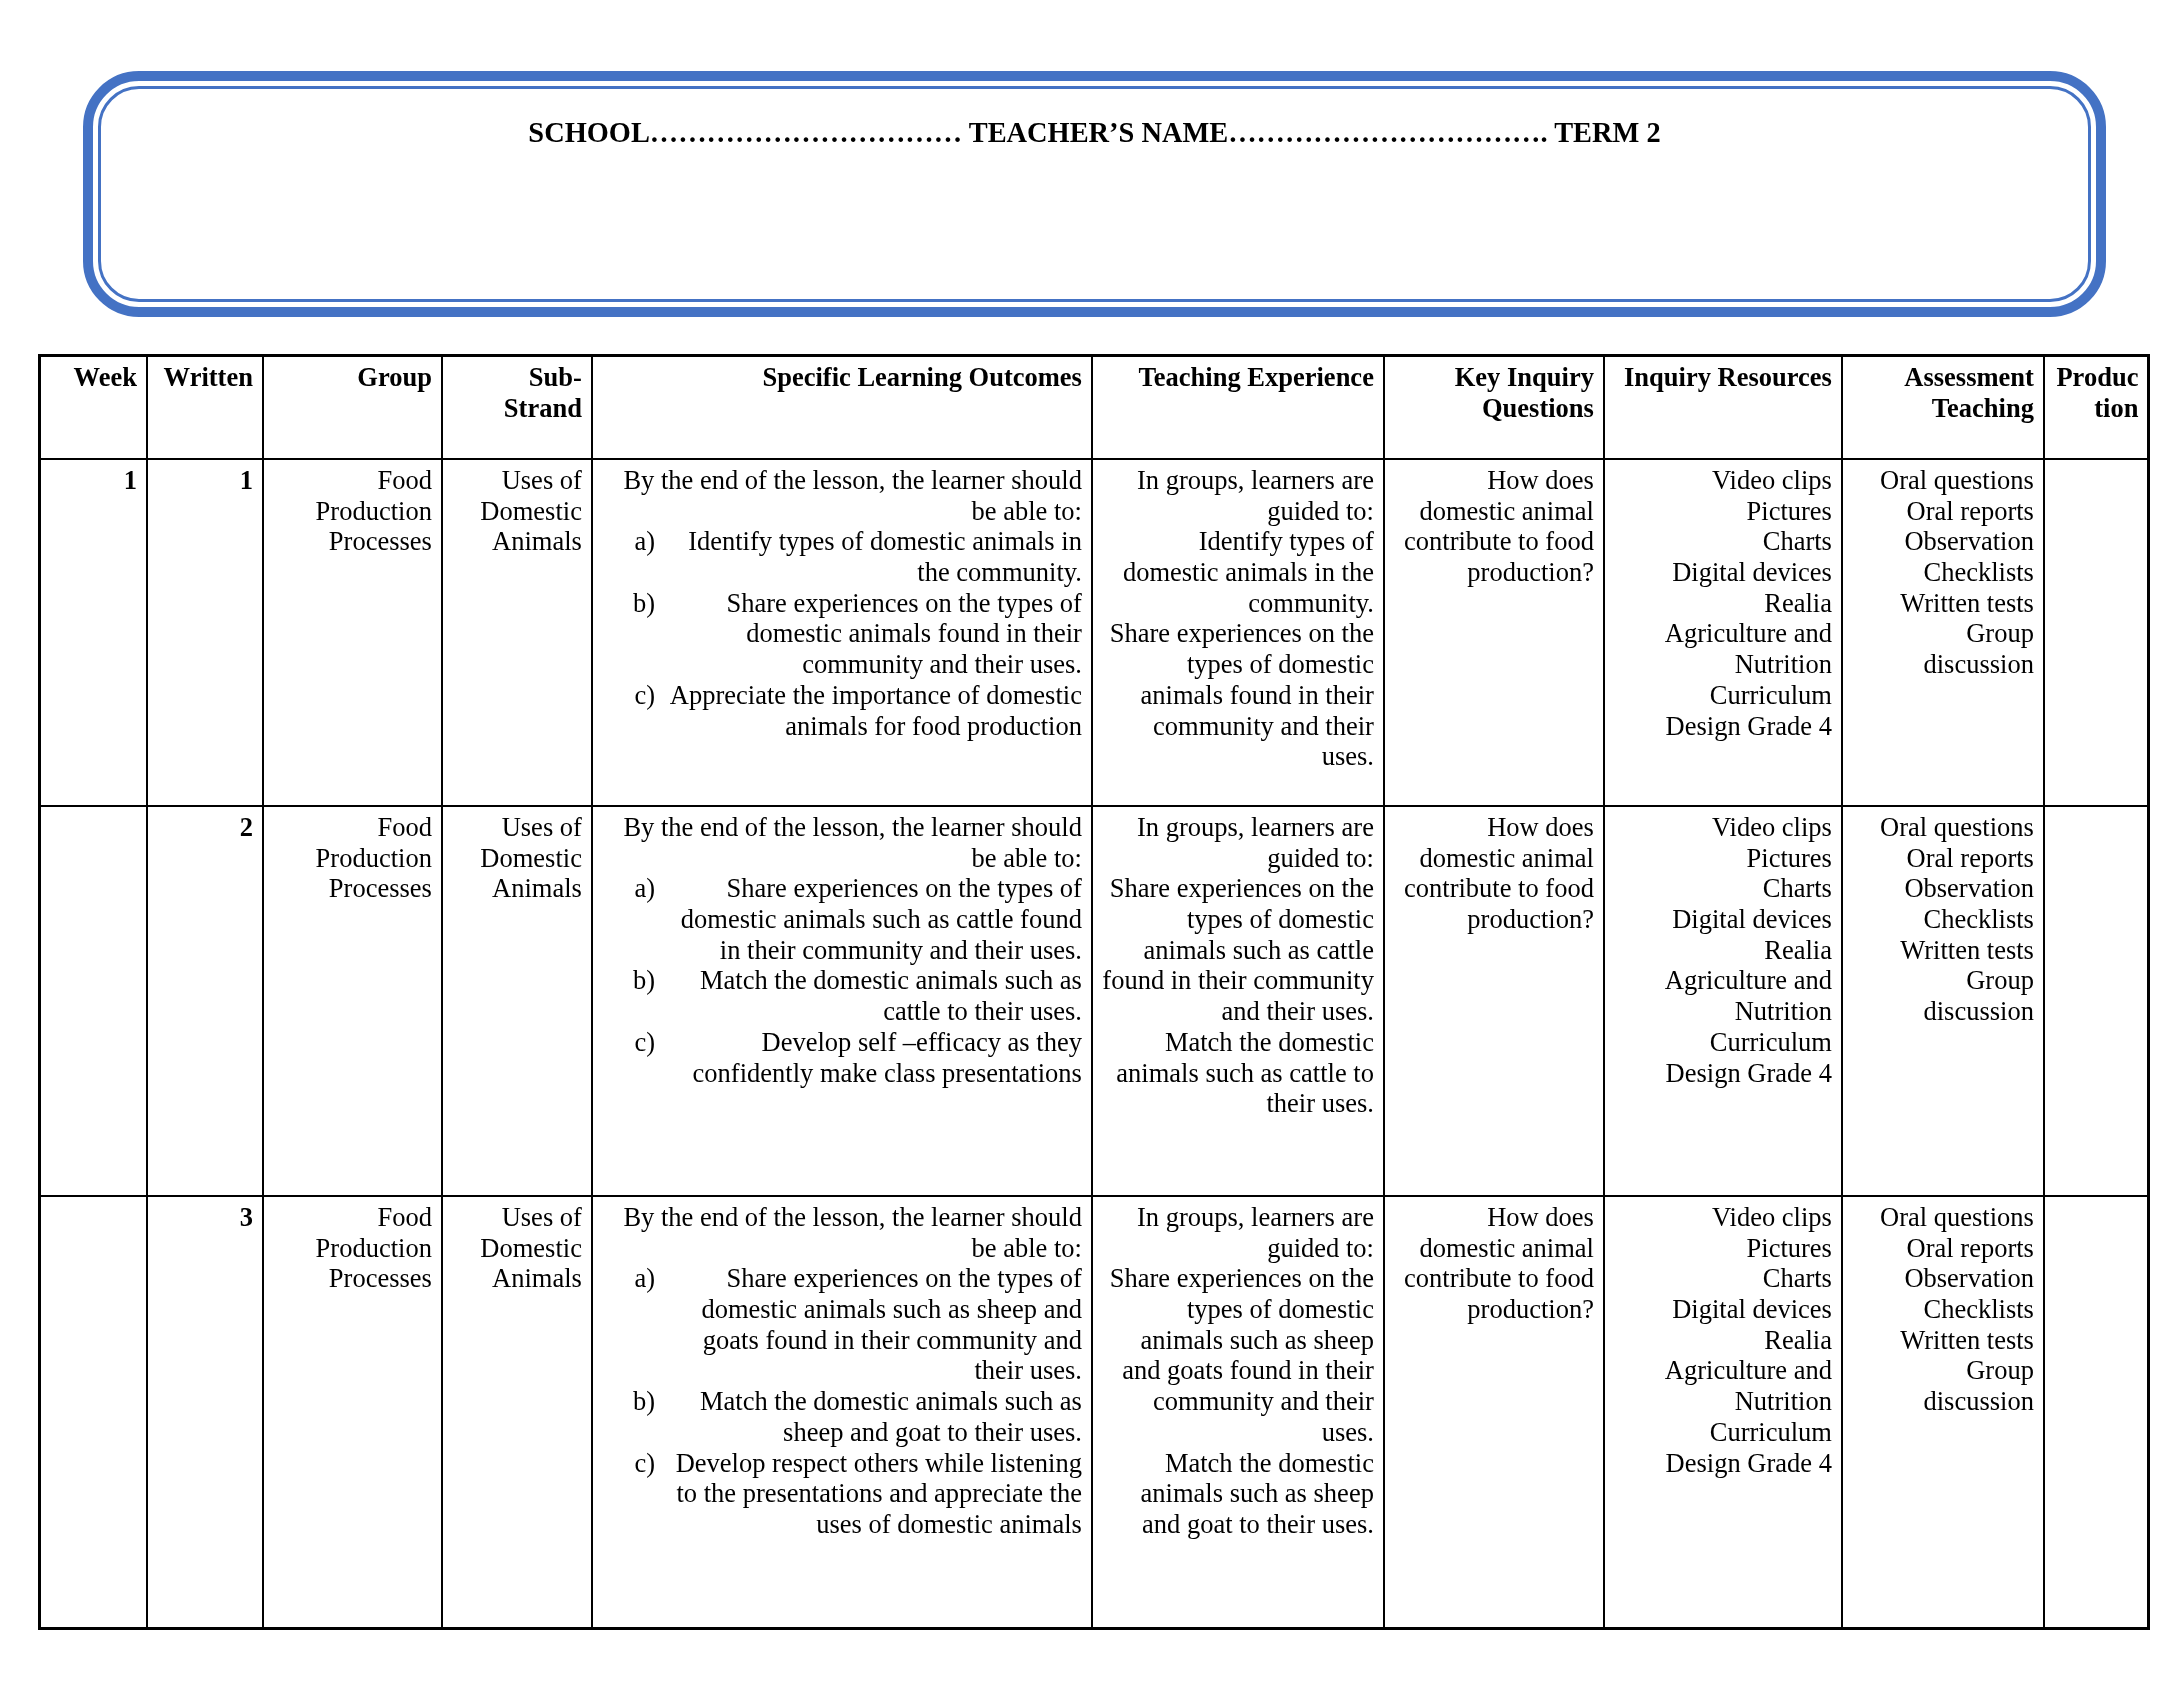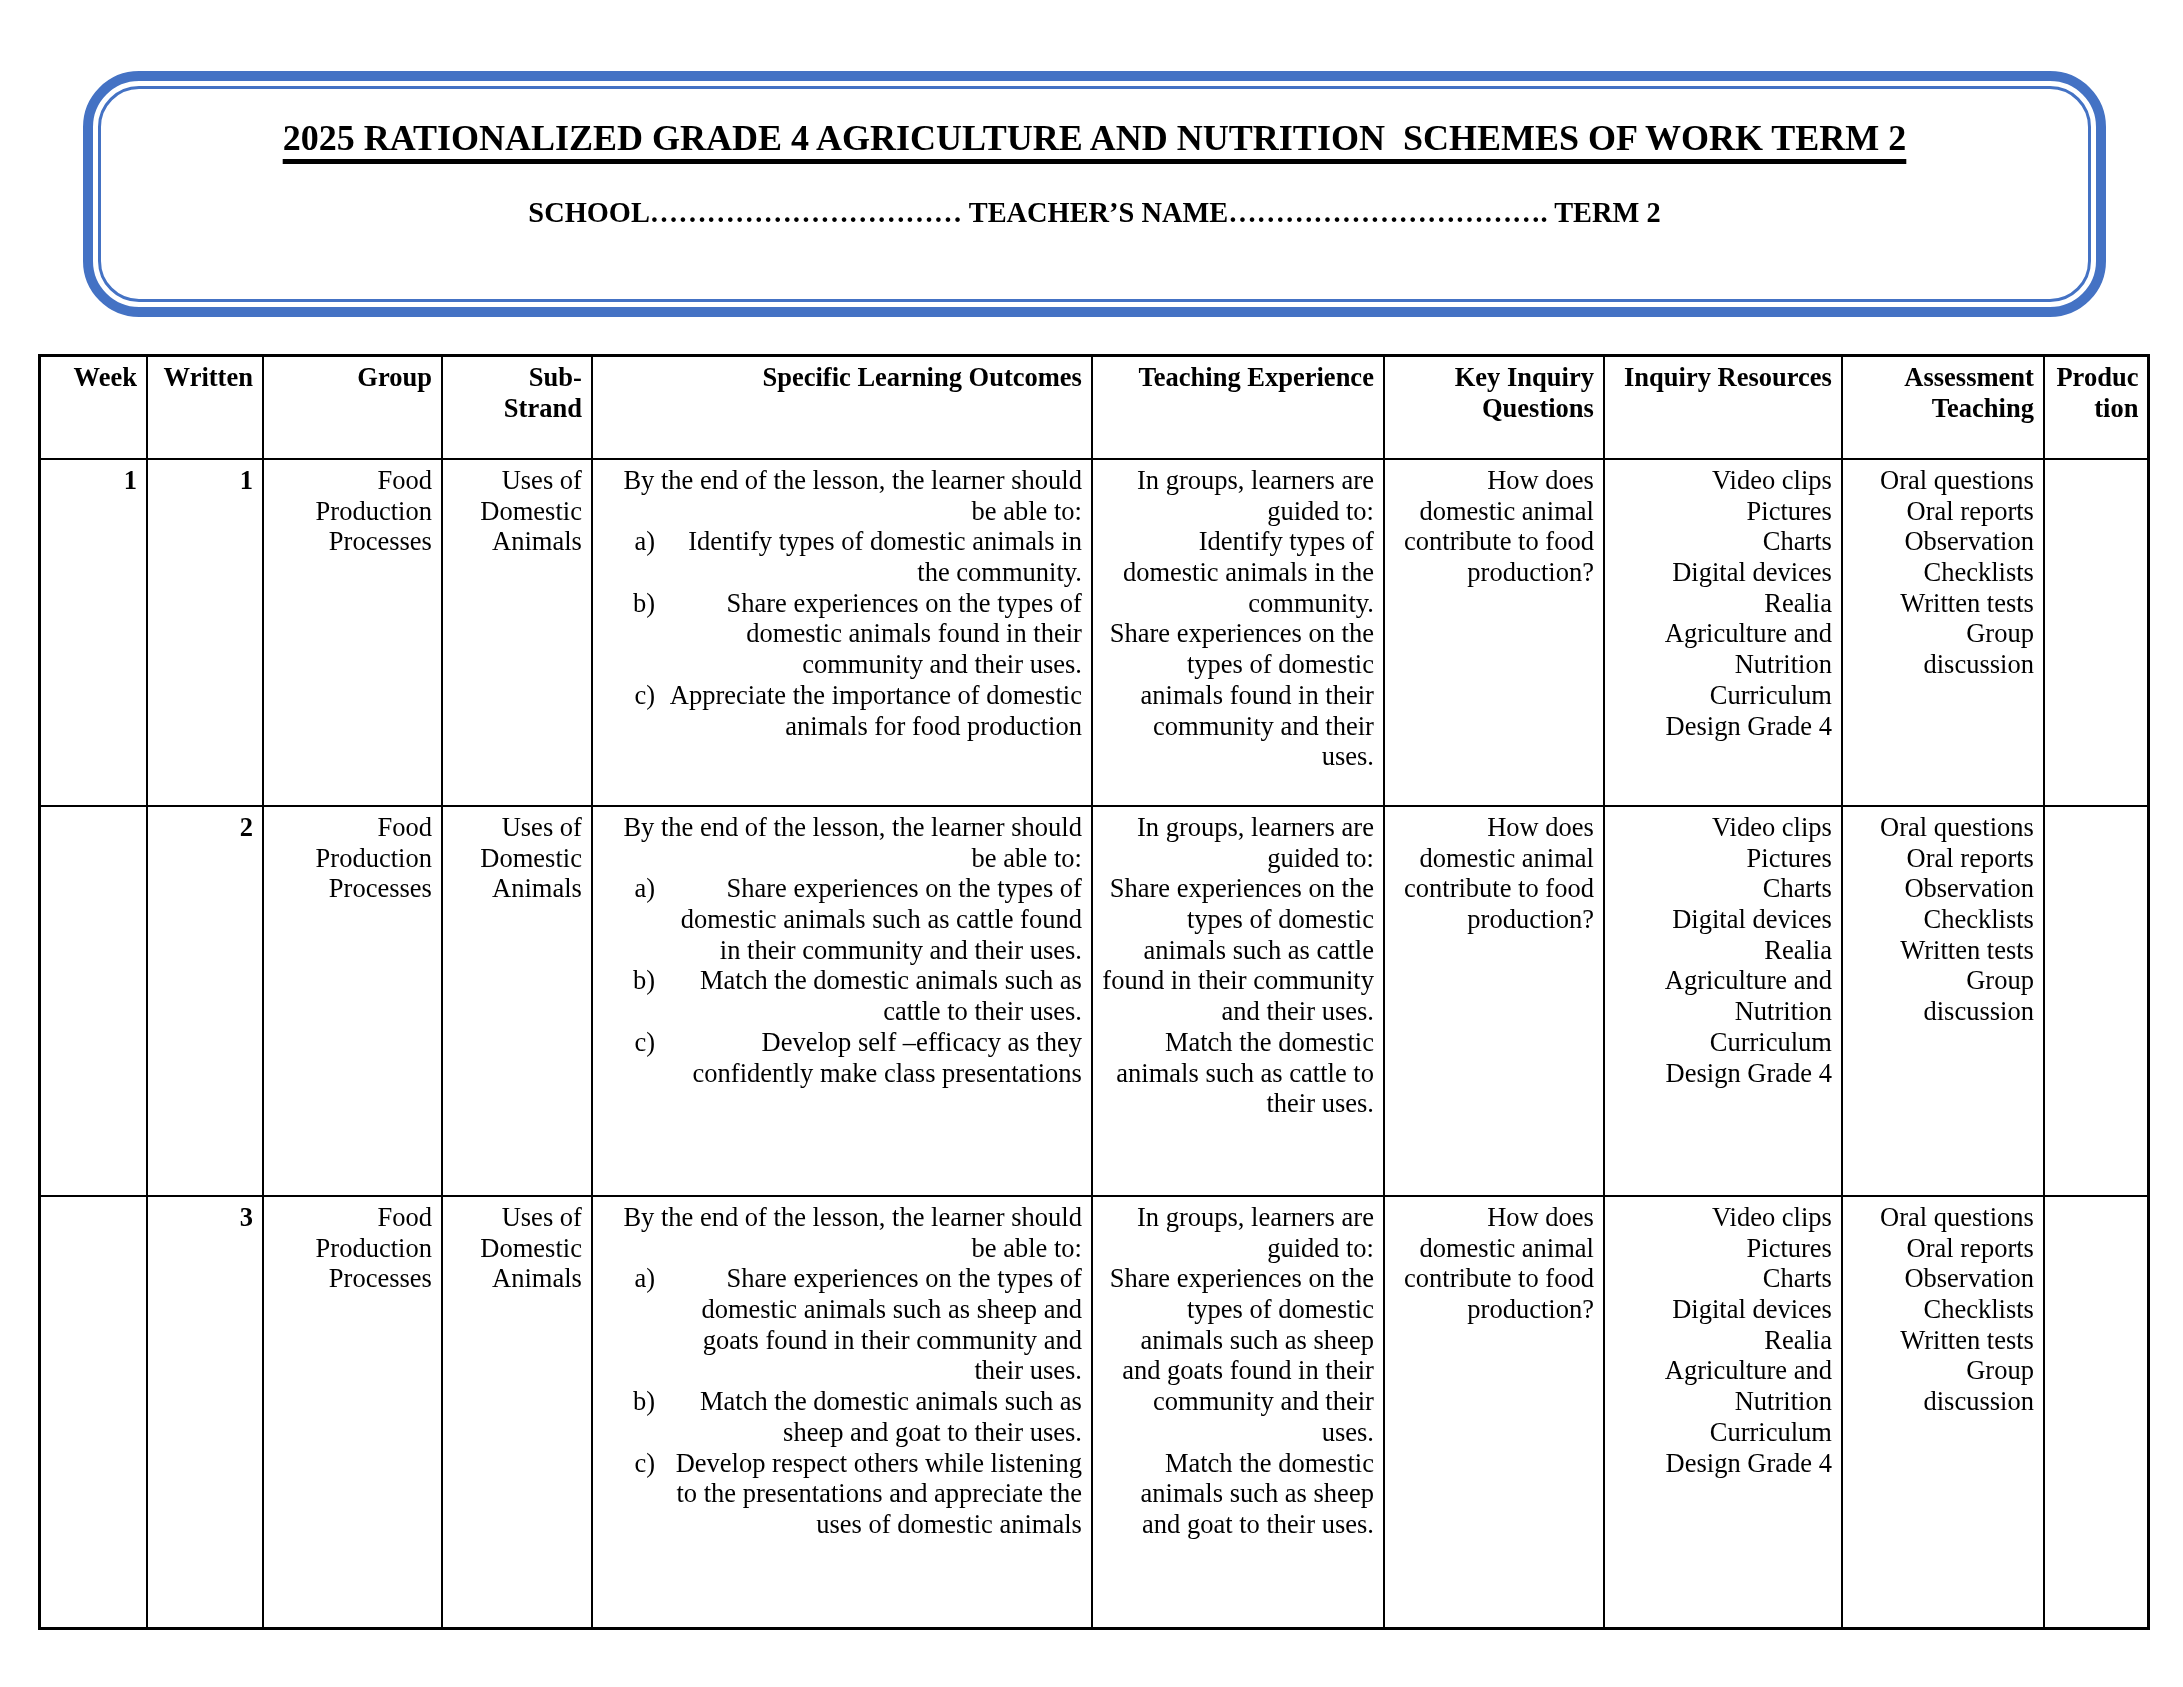--- a/index.html
+++ b/index.html
@@ -83,21 +83,20 @@
   .li-label{flex:0 0 42px;}
   .li-text{flex:1;}
 </style>
 </head>
 <body>
 
 <div class="page">
 
   <div class="header-box">
     <div class="header-inner">
-      <div class="doc-title">2025 RATIONALIZED GRADE 4 AGRICULTURE AND NUTRITION  SCHEMES OF WORK TERM 2</div>
       <div class="doc-subtitle">SCHOOL…………………………… TEACHER’S NAME……………………………. TERM 2</div>
     </div>
   </div>
 
   <div class="table-wrap">
     <table class="scheme">
       <colgroup>
         <col style="width:107px">
           <col style="width:116px">
           <col style="width:179px">

